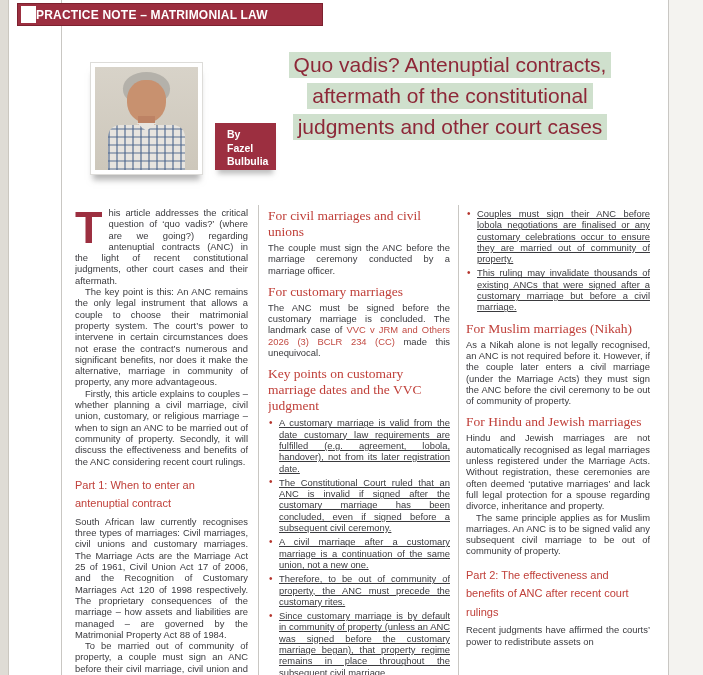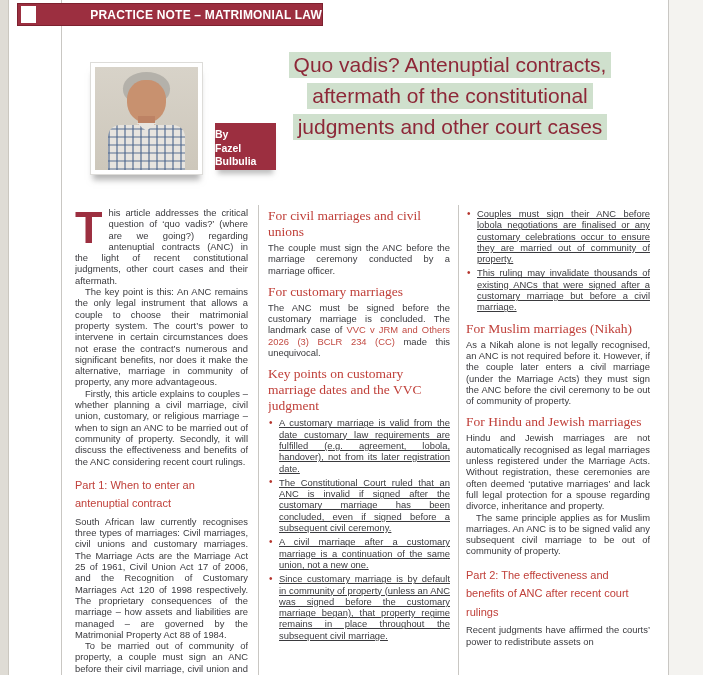--- a/index.html
+++ b/index.html
@@ -23,33 +23,33 @@
   .vline{position:absolute;top:0;width:1px;height:675px;background:var(--rule-gray,#c9c7c3);}
   .vline-left{left:61px;}
   .vline-right{left:668px;}
   .col-rule{position:absolute;top:205px;width:1px;height:470px;background:var(--rule-gray,#c9c7c3);}
   .col-rule-1{left:258px;}
   .col-rule-2{left:458px;}
 
   
   .banner{position:absolute;left:17px;top:3px;width:306px;height:23px;background:var(--banner-maroon,#9c2f40);border:1px solid #7d212f;z-index:3;display:flex;align-items:center;}
   .banner-square{position:absolute;left:3px;top:2px;width:15px;height:17px;background:#ffffff;}
-  .banner-label{flex:1;text-align:right;padding-left:18px;color:#ffffff;font-size:12px;font-weight:bold;letter-spacing:.2px;white-space:nowrap;}
+  .banner-label{flex:1;text-align:left;padding-left:18px;color:#ffffff;font-size:12px;font-weight:bold;letter-spacing:.2px;white-space:nowrap;}
 
   
   .photo-frame{position:absolute;left:90px;top:62px;width:113px;height:113px;background:#ffffff;border:1px solid #dddcd9;padding:4px;box-shadow:0 8px 6px -3px rgba(120,120,120,.55);z-index:2;}
   .photo-inner{position:relative;width:100%;height:100%;overflow:hidden;background:linear-gradient(180deg,#d8d3c9 0%,#cdc7bb 100%);}
   .portrait-hair{position:absolute;top:5%;left:27%;width:46%;height:32%;background:#b4b1aa;border-radius:50% 50% 46% 46%;}
   .portrait-face{position:absolute;top:13%;left:31%;width:38%;height:41%;background:#c8916f;border-radius:46% 46% 50% 50%;}
   .portrait-neck{position:absolute;top:48%;left:42%;width:16%;height:14%;background:#bd8264;}
   .portrait-shirt{position:absolute;bottom:0;left:13%;width:74%;height:44%;border-radius:12px 12px 0 0;background-color:#e7e4df;background-image:repeating-linear-gradient(90deg,rgba(72,98,138,.55) 0 2px,transparent 2px 8px),repeating-linear-gradient(0deg,rgba(72,98,138,.45) 0 2px,transparent 2px 8px);}
   .portrait-collar{position:absolute;bottom:38%;left:40%;width:20%;height:8%;background:#e7e4df;clip-path:polygon(0 0,50% 100%,100% 0);}
 
   
-  .byline-box{position:absolute;left:215px;top:123px;width:61px;height:47px;background:var(--banner-maroon,#9c2f40);padding:5px 4px 0 0;box-shadow:0 7px 5px -3px rgba(130,130,130,.5);z-index:2;}
+  .byline-box{position:absolute;left:215px;top:123px;width:61px;height:47px;background:var(--banner-maroon,#9c2f40);padding:5px 4px 0 12px;box-shadow:0 7px 5px -3px rgba(130,130,130,.5);z-index:2;}
   .byline-box div{color:#ffffff;font-size:10.5px;font-weight:bold;line-height:13.5px;}
 
   
   .title-block{position:absolute;left:250px;top:52px;width:400px;text-align:center;z-index:1;}
   .title-line{height:31px;}
   .title-line span{display:inline-block;background:var(--title-highlight,#cfe0cd);color:var(--title-text,#8d2838);font-size:21px;line-height:23px;padding:1px 5px 2px;}
 
   
   .columns{position:absolute;top:207px;left:0;width:703px;height:468px;overflow:hidden;}
   .col{position:absolute;top:0;height:468px;overflow:hidden;}
@@ -123,20 +123,21 @@
     <div class="col col-2">
       <h3 class="sub first">For civil marriages and civil unions</h3>
       <p>The couple must sign the ANC before the marriage ceremony conducted by a marriage officer.</p>
       <h3 class="sub">For customary marriages</h3>
       <p><span>The ANC must be signed before the customary marriage is concluded. The landmark case of </span><span class="citation">VVC v JRM and Others 2026 (3) BCLR 234 (CC)</span><span> made this unequivocal.</span></p>
       <h3 class="sub">Key points on customary marriage dates and the VVC judgment</h3>
       <ul class="bullets">
         <li>A customary marriage is valid from the date customary law requirements are fulfilled (e.g. agreement, lobola, handover), not from its later registration date.</li>
         <li>The Constitutional Court ruled that an ANC is invalid if signed after the customary marriage has been concluded, even if signed before a subsequent civil ceremony.</li>
         <li>A civil marriage after a customary marriage is a continuation of the same union, not a new one.</li>
+        <li>Therefore, to be out of community of property, the ANC must precede the customary rites.</li>
         <li>Since customary marriage is by default in community of property (unless an ANC was signed before the customary marriage began), that property regime remains in place throughout the subsequent civil marriage.</li>
 
       </ul>
     </div>
 
     <div class="col col-3">
       <ul class="bullets top">
         <li>Couples must sign their ANC before lobola negotiations are finalised or any customary celebrations occur to ensure they are married out of community of property.</li>
         <li>This ruling may invalidate thousands of existing ANCs that were signed after a customary marriage but before a civil marriage.</li>
       </ul>

